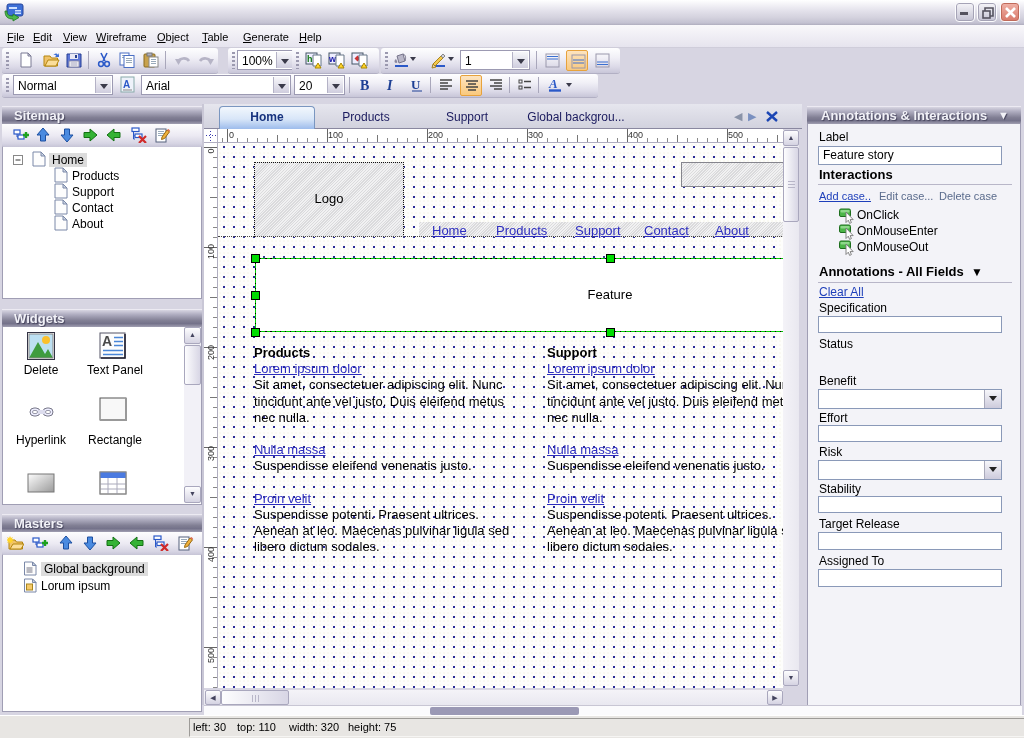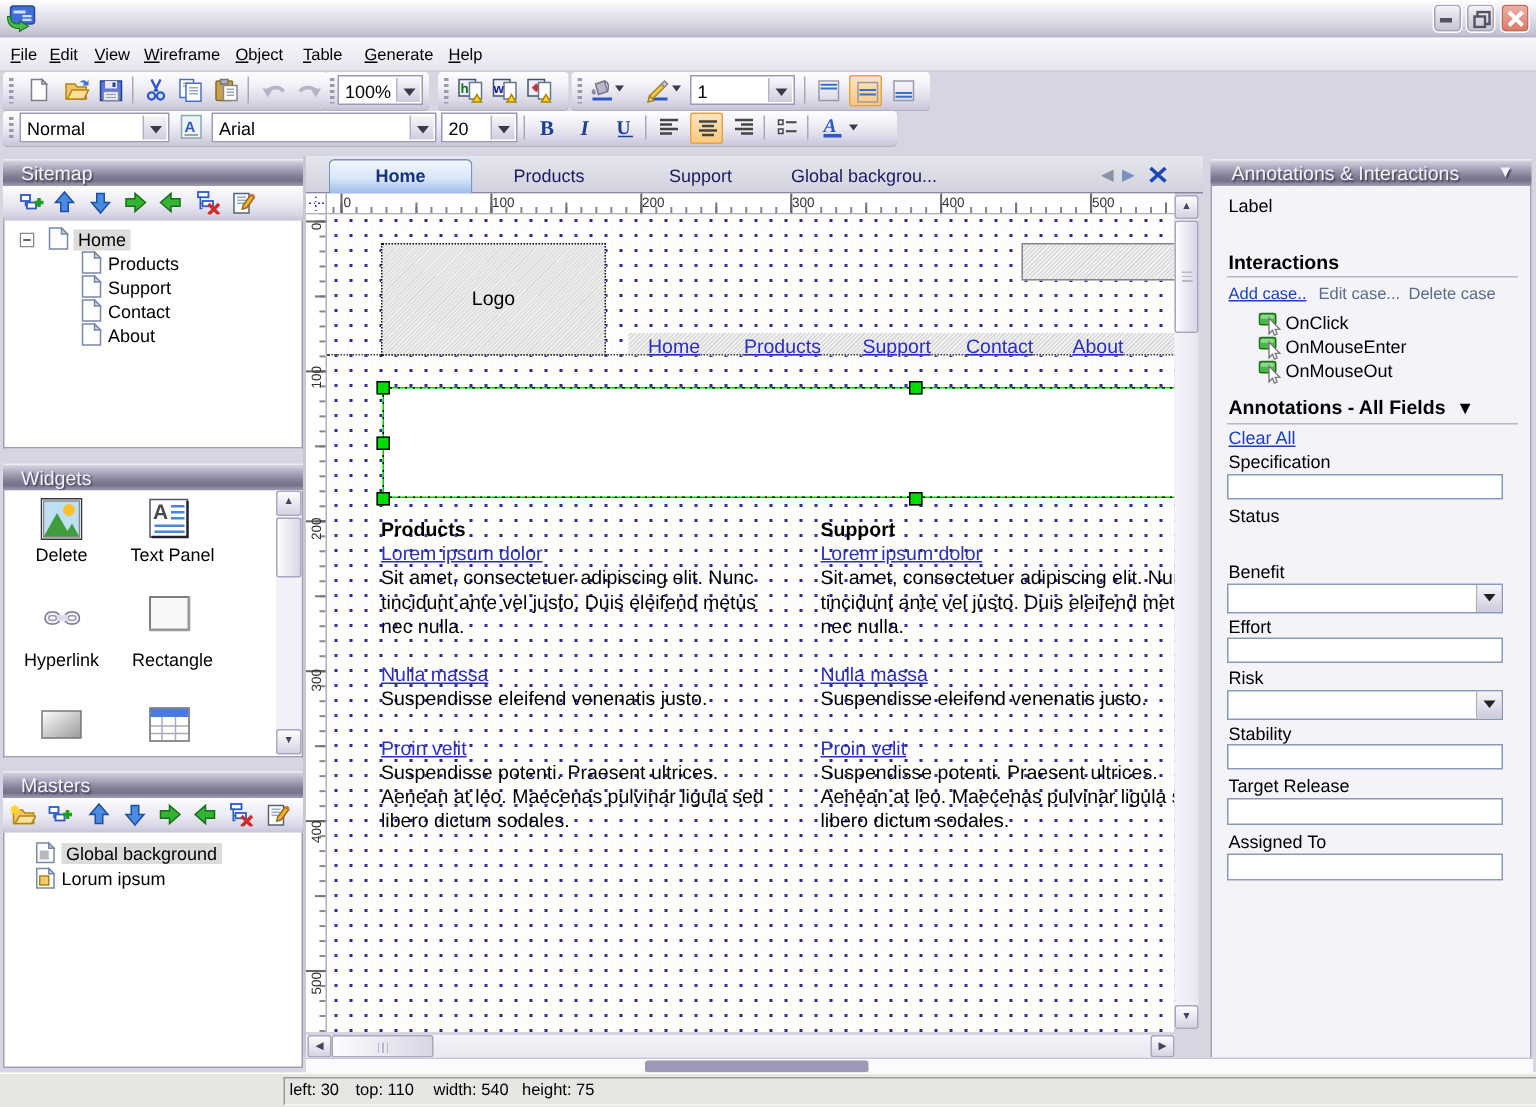--- a/index.html
+++ b/index.html
@@ -31,21 +31,21 @@
   .tbtn svg { position:absolute; left:3px; top:2px; }
   .tsep { position:absolute; top:3px; width:1px; height:18px; background:#a9a7bb; }
   .combo { position:absolute; background:#fff; border:1px solid #9c9ab2; height:20px; }
   .combo .cbtext { position:absolute; left:4px; top:3px; color:#000; font-size:12px; }
   .ddbtn { position:absolute; right:1px; top:1px; bottom:1px; width:16px;
     background:linear-gradient(180deg,#f7f7fa,#cfcdde); border-left:1px solid #b4b2c6; }
   .ddbtn:after { content:""; position:absolute; left:4px; top:7px; border:4px solid transparent;
     border-top:5px solid #3a3a4a; }
   .selbtn { background:linear-gradient(180deg,#fde4c0,#f9c97e); border:1px solid #e7a23c; border-radius:2px;}
   
-  .phead { position:absolute; height:18px; color:#f2f2f8; font-weight:normal;
+  .phead { position:absolute; height:18px; color:#f2f2f8; font-weight:bold;
     background:linear-gradient(180deg,#d8d6e2 0%,#b1afc2 25%,#817f94 62%,#74728a 80%,#a19fb2 100%);
     text-shadow:1px 1px 1px #46445c; border-top:1px solid #eceaf2; }
   .ptool { position:absolute; background:linear-gradient(180deg,#fdfdfe 0%,#eceaf3 50%,#d6d4e3 85%,#c6c4d6 100%);
     border-radius:0 0 3px 3px; box-shadow:0 1px 0 #a8a6ba; }
   .pwhite { position:absolute; background:#fff; border:1px solid #a09eb4; border-top:none; font-size:12px; }
   
   #statusbar { left:0; top:715px; width:1024px; height:23px; background:#e8e6e3;
     border-top:1px solid #fff; }
   .ssec { position:absolute; top:2px; height:19px; border:1px solid;
     border-color:#9d9b98 #f6f5f3 #f6f5f3 #9d9b98; color:#000; font-size:11px; }
@@ -186,21 +186,21 @@
           <path d="M1 7 L8 7 L4.5 13 Z" fill="#b6b4c6"></path>
         </svg>
       </div>
     <div class="tbtn" style="left:192px">
         <svg width="18" height="16" viewBox="0 0 18 16">
           <path d="M14 10 a6 5 0 0 0 -11 -1" fill="none" stroke="#b6b4c6" stroke-width="2.6"></path>
           <path d="M17 7 L10 7 L13.5 13 Z" fill="#b6b4c6"></path>
         </svg>
       </div>
   </div>
-  <div class="raft" style="left:216px;width:70px">
+  <div class="raft" style="left:228px;width:70px">
     <div class="grip" style="left:4px"></div>
     <div class="combo" style="left:9px;top:2px;width:57px">
         <span class="cbtext">100%</span>
         <div class="ddbtn"></div>
       </div>
   </div>
   <div class="raft" style="left:292px;width:87px">
     <div class="grip" style="left:4px"></div>
     <div class="tbtn" style="left:10px">
         <svg width="18" height="17" viewBox="0 0 18 17">
@@ -611,20 +611,21 @@
   <a class="navlnk abs" style="left:214px;top:80px">Home</a>
   <a class="navlnk abs" style="left:278px;top:80px">Products</a>
   <a class="navlnk abs" style="left:357px;top:80px">Support</a>
   <a class="navlnk abs" style="left:426px;top:80px">Contact</a>
   <a class="navlnk abs" style="left:497px;top:80px">About</a>
 
   <div class="abs" style="left:37px;top:115px;width:710px;height:74px;background:#fff;border:1px solid #00cc00"></div>
   <div class="abs dashh" style="left:37px;top:115px;width:710px"></div>
   <div class="abs dashh" style="left:37px;top:188px;width:710px"></div>
   <div class="abs dashv" style="left:37px;top:115px;height:74px"></div>
+  <div class="abs" style="left:37px;top:115px;width:710px;height:74px;line-height:74px;text-align:center">Feature</div>
   <div class="hdl abs" style="left:33px;top:111px"></div>
   <div class="hdl abs" style="left:33px;top:148px"></div>
   <div class="hdl abs" style="left:33px;top:185px"></div>
   <div class="hdl abs" style="left:388px;top:111px"></div>
   <div class="hdl abs" style="left:388px;top:185px"></div>
 
   <div class="abs col" style="left:36px;top:202px;width:262px">
     <b>Products</b><br>
     <a class="lnk">Lorem ipsum dolor</a><br>
     Sit amet, consectetuer adipiscing elit. Nunc<br>
@@ -676,20 +677,21 @@
       <span class="sarr">▶</span>
     </div>
 </div>
 
 <div class="phead abs" style="left:807px;top:106px;width:214px">
   <span class="abs" style="left:14px;top:1px">Annotations &amp; Interactions</span>
   <span class="abs" style="right:12px;top:2px;font-size:11px">▼</span>
 </div>
 <div class="abs" style="left:807px;top:124px;width:214px;height:588px;background:#f3f3f8;border:1px solid #a09eb4;border-top:none;font-size:12px">
   <span class="rlabel" style="top:6px">Label</span>
+  <div class="rin" style="top:22px;height:19px;line-height:17px;padding-left:4px">Feature story</div>
   <span class="rlabel" style="top:43px;font-weight:bold;font-size:13px">Interactions</span>
   <div class="rhr" style="top:60px"></div>
   <span class="rlabel glnk" style="top:66px;white-space:nowrap;font-size:11px">Add case..</span>
   <span class="abs gray" style="left:71px;top:66px;white-space:nowrap;font-size:11px">Edit case...</span>
   <span class="abs gray" style="left:131px;top:66px;white-space:nowrap;font-size:11px">Delete case</span>
   <svg class="abs evicon" style="left:31px;top:84px">
       <use href="#evarrow"></use>
     </svg>
   <span class="rlabel" style="left:49px;top:84px">OnClick</span>
   <svg class="abs evicon" style="left:31px;top:100px">
@@ -733,16 +735,16 @@
   </defs>
 </svg>
 
 <div id="purplestrip" class="abs" style="left:204px;top:705px;width:818px;height:10px;background:#fbfbfd;border-top:1px solid #c8c6d4">
   <div class="abs" style="left:226px;top:1px;width:149px;height:8px;background:#9b99b5;border-radius:2px"></div>
 </div>
 <div id="statusbar" class="abs">
   <div class="ssec" style="left:189px;width:953px">
       <span class="abs" style="left:3px;top:2px">left: 30</span>
       <span class="abs" style="left:47px;top:2px">top: 110</span>
-      <span class="abs" style="left:99px;top:2px">width: 540</span>
+      <span class="abs" style="left:99px;top:2px">width: 320</span>
       <span class="abs" style="left:158px;top:2px">height: 75</span>
     </div>
 </div>
 
 </body></html>

